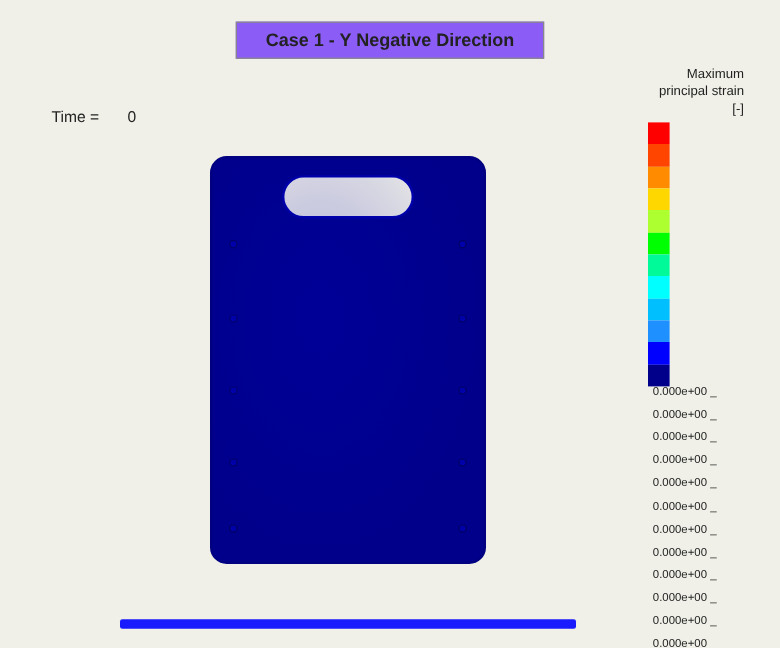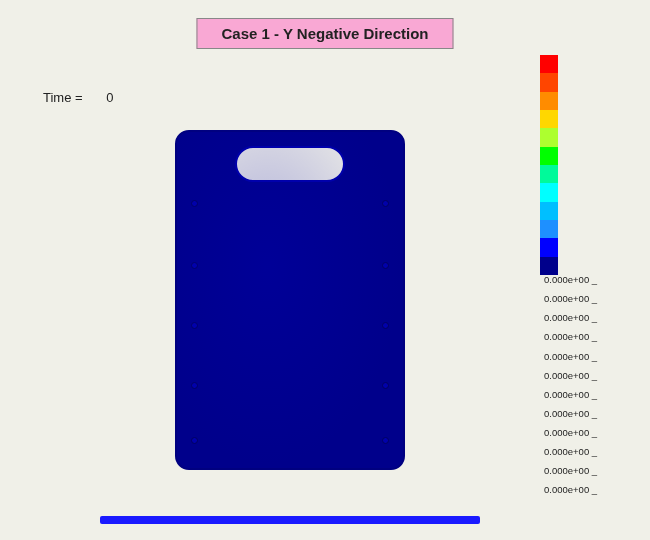--- a/index.html
+++ b/index.html
@@ -12,21 +12,21 @@
       overflow: hidden;
       position: relative;
     }
 
     .title-box {
       position: absolute;
       top: 18px;
       left: 50%;
       transform: translateX(-50%);
       border: 1.5px solid #888;
-      background: #f9a8d4;
+      background: #8b5cf6;
       padding: 6px 24px;
       font-size: 15px;
       font-weight: bold;
       color: #222;
       white-space: nowrap;
       z-index: 10;
     }
 
     .time-label {
       position: absolute;
@@ -195,20 +195,24 @@
         <div class="screw" style="top: 305px; left: 14px;"></div>
         <div class="screw" style="top: 305px; left: 205px;"></div>
       </div>
   </div>
 
   <div class="ground-line"></div>
 
 </div>
 
 <div class="legend">
+  <div class="legend-title">
+    <span>Maximum</span><br>
+    <span>principal strain [-]</span>
+  </div>
   <div class="legend-body">
     <div class="color-bar" id="color-bar">
         <div class="color-segment" style="background-color: rgb(255, 0, 0);"></div>
         <div class="color-segment" style="background-color: rgb(255, 69, 0);"></div>
         <div class="color-segment" style="background-color: rgb(255, 140, 0);"></div>
         <div class="color-segment" style="background-color: rgb(255, 215, 0);"></div>
         <div class="color-segment" style="background-color: rgb(173, 255, 47);"></div>
         <div class="color-segment" style="background-color: rgb(0, 255, 0);"></div>
         <div class="color-segment" style="background-color: rgb(0, 250, 154);"></div>
         <div class="color-segment" style="background-color: rgb(0, 255, 255);"></div>

